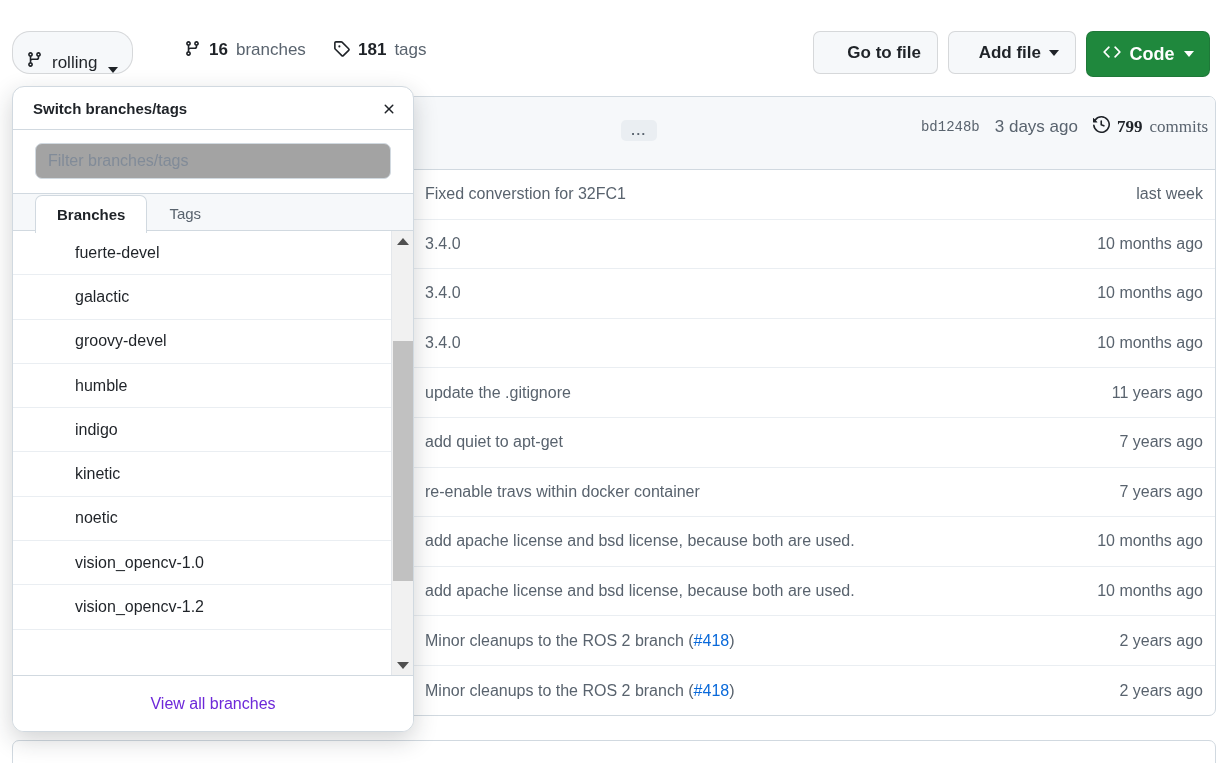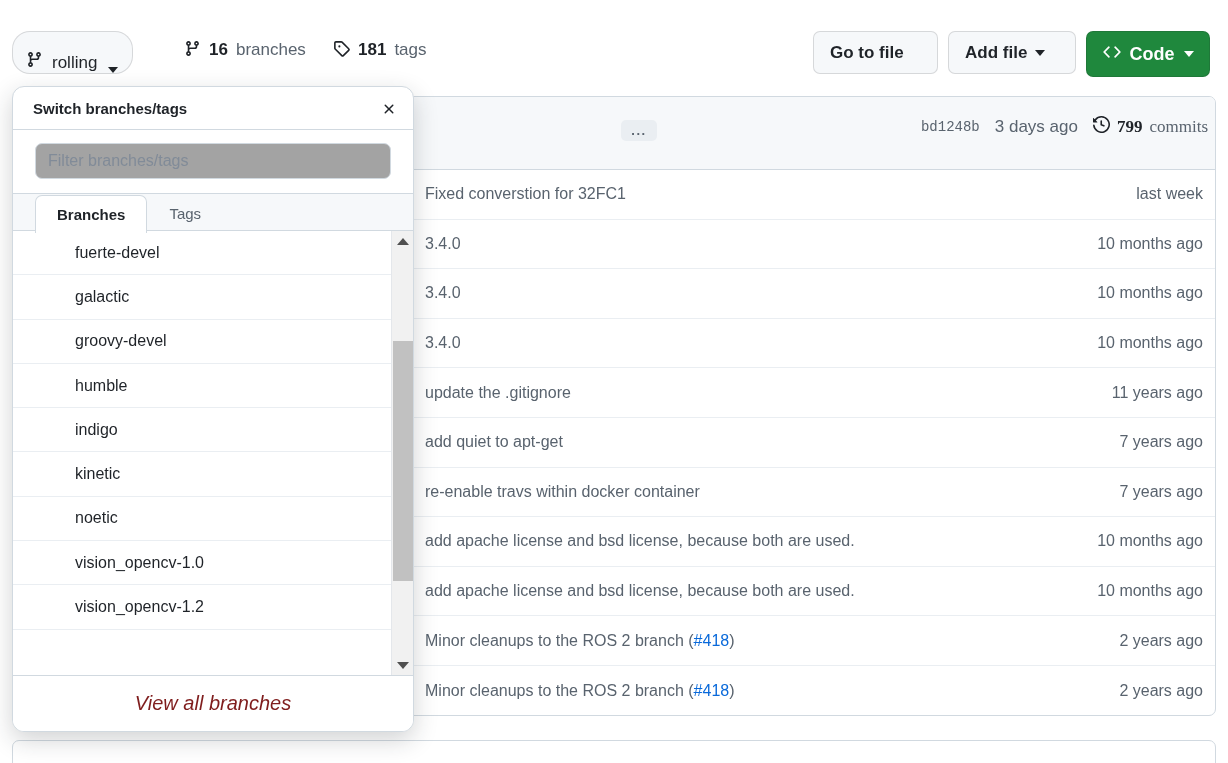--- a/index.html
+++ b/index.html
@@ -51,21 +51,21 @@
     cursor: pointer;
     white-space: nowrap;
   }
   .meta-link b { color: #1f2328; font-weight: bold; }
   .meta-branches { left: 184px; }
   .meta-tags { left: 333px; }
 
   .btn {
     position: absolute;
     height: 43px;
-    display: flex; align-items: center; justify-content: flex-start; gap: 8px;
+    display: flex; align-items: center; justify-content: flex-end; gap: 8px;
     padding: 0 16px;
     background: #f6f8fa;
     border: 1px solid rgba(31,35,40,0.15);
     border-radius: 7px;
     font-size: 17px; font-weight: bold;
     color: #1f2328;
     cursor: pointer;
     white-space: nowrap;
   }
   .btn .caret {
@@ -317,25 +317,24 @@
     cursor: pointer;
   }
 
   .dd-footer {
     height: 56px;
     display: flex; align-items: center; justify-content: center;
     border-top: 1px solid #d1d9e0;
     background: #ffffff;
   }
   .dd-footer a {
-    font-size: 20px;
-    color: #7f1d1d;
+    font-size: 16px;
+    color: #6d28d9;
     text-decoration: none;
     cursor: pointer;
-    font-style: italic;
   }
 </style>
 </head>
 <body>
 
 <div id="root">
 
   <div class="toolbar">
 
     <div class="branch-btn">

